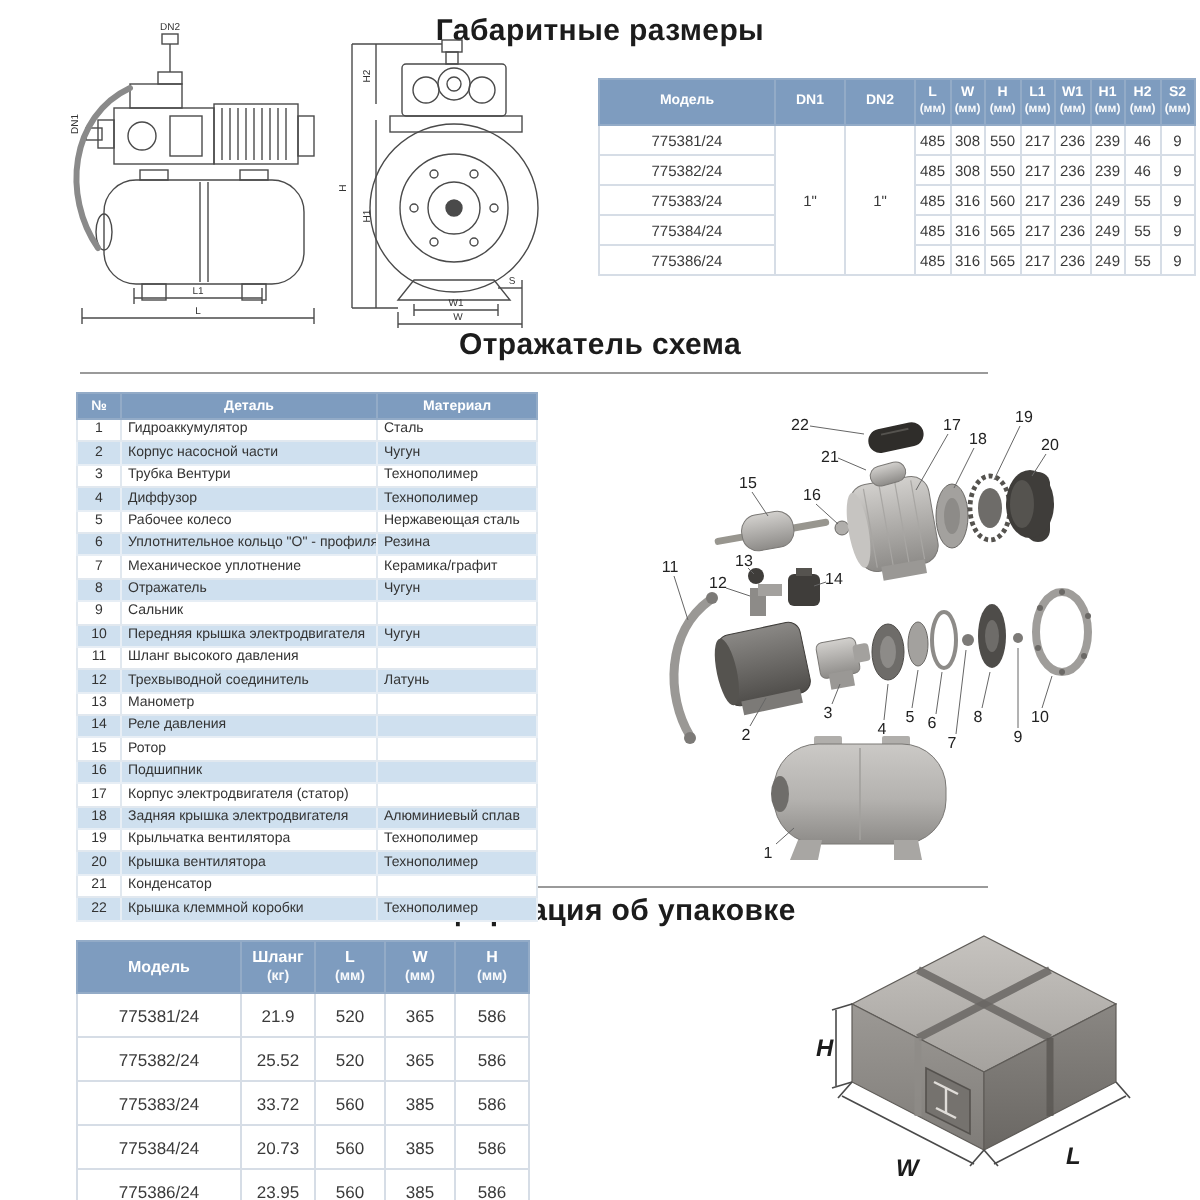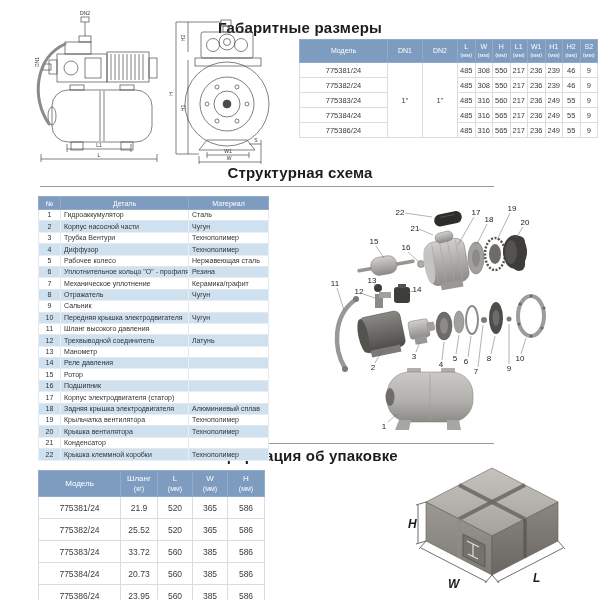--- a/index.html
+++ b/index.html
@@ -4,29 +4,29 @@
 <style>
   html,body{margin:0;padding:0;}
   body{
     width:600px;height:600px;position:relative;background:#ffffff;
     font-family:"Liberation Sans", sans-serif;color:#2e2e2e;overflow:hidden;
   }
   .section-title{
     position:absolute;left:0;width:600px;text-align:center;
     font-size:15px;font-weight:600;color:#1c1c1c;letter-spacing:.2px;
   }
-  #title-dimensions{top:19px;}
+  #title-dimensions{top:7px;}
   #title-structure{top:164px;}
   #title-packaging{top:447px;}
   .rule{position:absolute;left:40px;width:454px;height:1px;background:#9a9a9a;}
   #rule-structure{top:186px;}
   #rule-packaging{top:443px;}
 
   table{border-collapse:collapse;table-layout:fixed;}
-  th{font-weight:normal;}
+  th{font-weight:bold;}
 
   
   .dim-table{position:absolute;left:299px;top:39px;width:298px;font-size:7.5px;}
   .dim-table th{
     background:#7e9cbf;color:#ffffff;border:1px solid #93abc7;
     font-size:7px;padding:3px 0;text-align:center;vertical-align:middle;line-height:1.25;
   }
   .dim-table th .unit{display:block;font-size:6px;opacity:.95;}
   .dim-table td{
     border:1px solid #d6dde6;background:#ffffff;text-align:center;
@@ -64,21 +64,21 @@
   #box-illustration{left:405px;top:462px;}
   svg text{font-family:"Liberation Sans", sans-serif;}
   .dwg-label{font-size:5px;fill:#333;}
   .part-num{font-size:8px;fill:#222;}
   .box-dim{font-size:12px;font-style:italic;font-weight:bold;fill:#1c1c1c;}
 </style>
 </head>
 <body>
 
 <div class="section-title" id="title-dimensions">Габаритные размеры</div>
-<div class="section-title" id="title-structure">Структурная схема</div>
+<div class="section-title" id="title-structure">Отражатель схема</div>
 <div class="section-title" id="title-packaging">Информация об упаковке</div>
 <div class="rule" id="rule-structure"></div>
 <div class="rule" id="rule-packaging"></div>
 
 <svg id="pump-drawings" width="290" height="160" viewBox="0 0 290 160">
   <g stroke="#4a4a4a" stroke-width="0.7" fill="none">
 
     <rect x="76" y="11" width="8" height="5"></rect>
     <line x1="80" y1="16" x2="80" y2="30"></line>
     <rect x="74" y="30" width="12" height="6"></rect>

